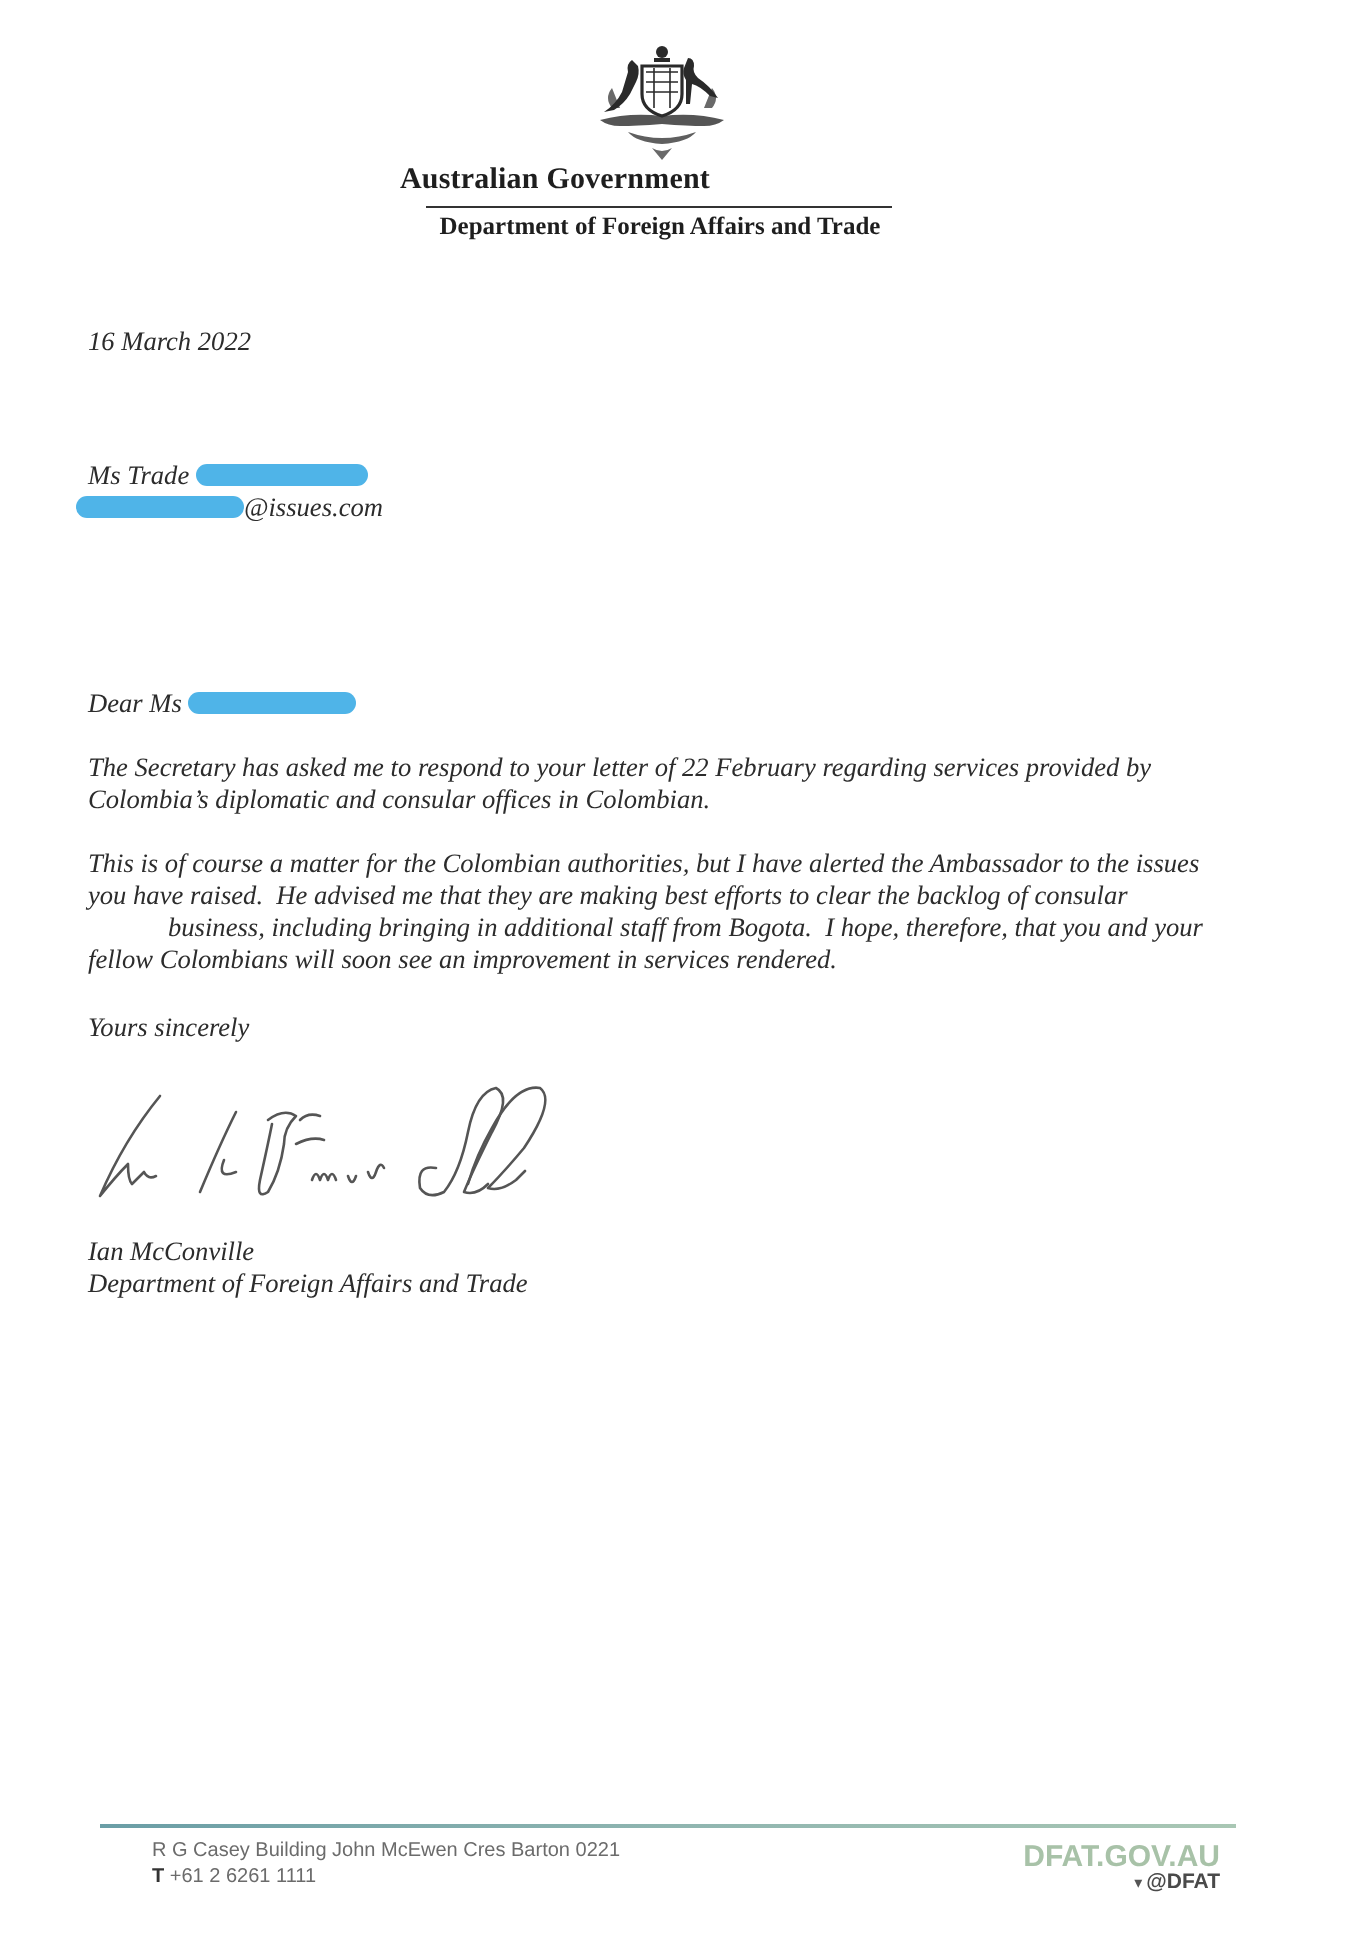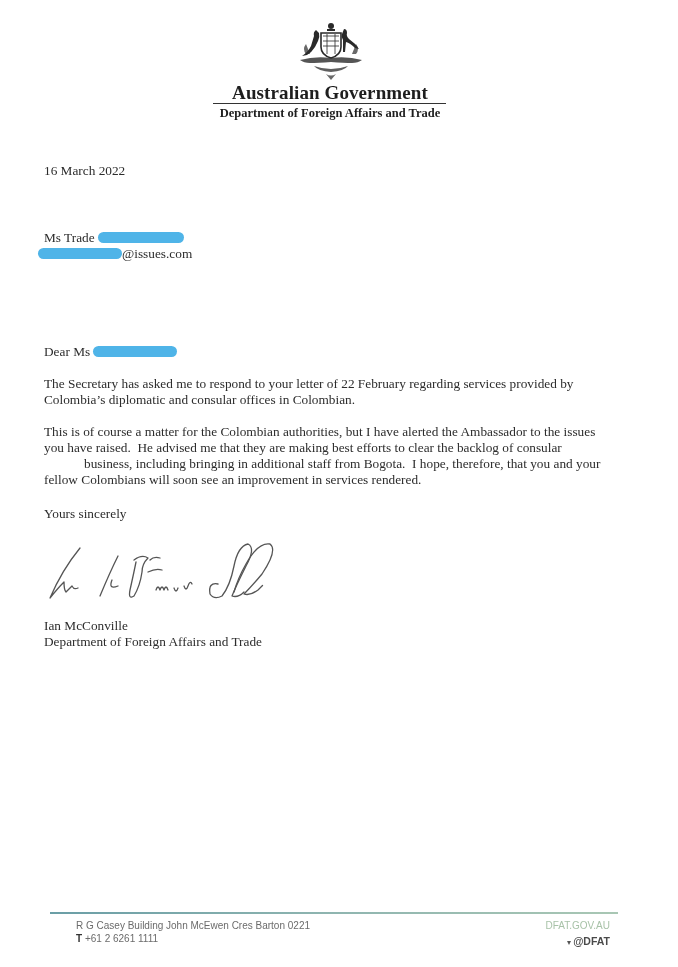--- a/index.html
+++ b/index.html
@@ -3,29 +3,29 @@
 <meta charset="utf-8">
 <style>
   html, body { margin: 0; padding: 0; }
   body {
     width: 678px; height: 967px; background: #ffffff; position: relative; overflow: hidden;
     font-family: "Liberation Serif", "DejaVu Serif", serif; color: #2a2a2a;
   }
   .abs { position: absolute; }
   .crest { left: 292px; top: 20px; width: 78px; height: 64px; }
   .gov-title {
-    left: 200px; width: 260px; top: 82px; text-align: center;
-    font-weight: bold; font-size: 19px; color: #1e1e1e; letter-spacing: 0.1px;
+    left: 200px; width: 260px; top: 82px; 
+    font-weight: bold; font-size: 15px; color: #1e1e1e; letter-spacing: 0.1px;
   }
   .hdr-rule { left: 213px; top: 103px; width: 233px; height: 1px; background: #333; }
   .dept-title {
     left: 200px; width: 260px; top: 106px; text-align: center;
     font-weight: bold; font-size: 12.5px; color: #1e1e1e;
   }
-  .txt { font-size: 13.3px; line-height: 16px; color: #2c2c2c; }
+  .txt { font-size: 13.3px; line-height: 16px; color: #2c2c2c; font-style: italic; }
   .date { left: 44px; top: 163px; }
   .addr1 { left: 44px; top: 230px; }
   .addr2 { left: 44px; top: 246px; }
   .blob {
     display: inline-block; background: #4fb4e8; border-radius: 8px; height: 11px; vertical-align: -1px;
   }
   .salutation { left: 44px; top: 344px; }
   .para { left: 44px; width: 600px; }
   .p1 { top: 376px; }
   .p2 { top: 424px; }
@@ -35,22 +35,22 @@
   .foot-rule {
     left: 50px; top: 912px; width: 568px; height: 2px;
     background: linear-gradient(90deg, #6a9ea6 0%, #8fb5b0 50%, #a9c7b4 100%);
   }
   .foot-addr {
     font-family: "Liberation Sans", "DejaVu Sans", sans-serif; font-size: 10px; color: #6b6b6b;
     left: 44px; top: 919px; line-height: 13px; margin-left: 32px;
   }
   .foot-addr b { color: #333; font-weight: bold; }
   .foot-site {
-    font-family: "Liberation Sans", "DejaVu Sans", sans-serif; font-weight: normal;
-    font-size: 10px; color: #a8c2a8; right: 68px; top: 920px; text-align: left;
+    font-family: "Liberation Sans", "DejaVu Sans", sans-serif; font-weight: bold;
+    font-size: 15px; color: #a8c2a8; right: 68px; top: 920px; text-align: left;
   }
   .foot-tw {
     font-family: "Liberation Sans", "DejaVu Sans", sans-serif; font-weight: bold;
     font-size: 10.5px; color: #4a4a4a; right: 68px; top: 935px; text-align: right;
   }
   .tw-icon { font-size: 8px; color: #555; margin-right: 2px; }
 </style>
 </head>
 <body>
 

